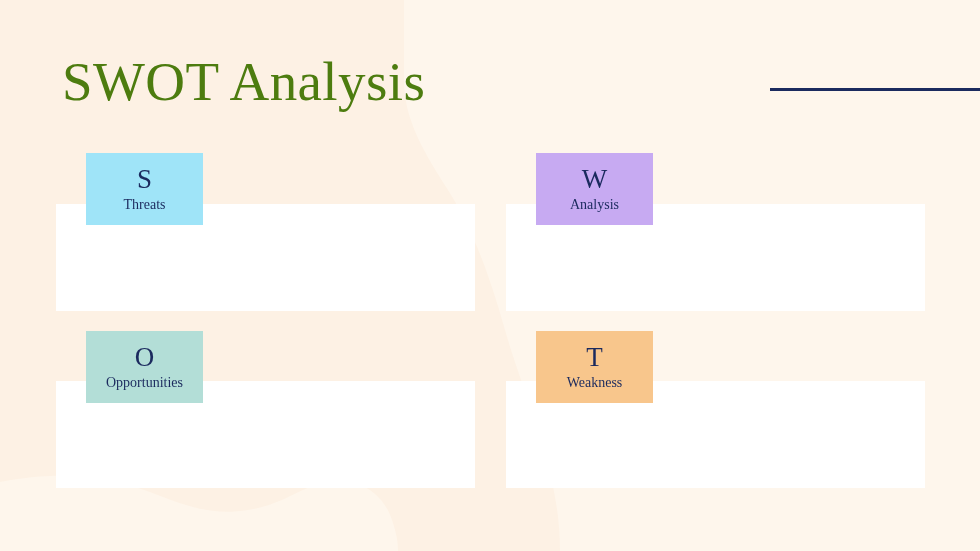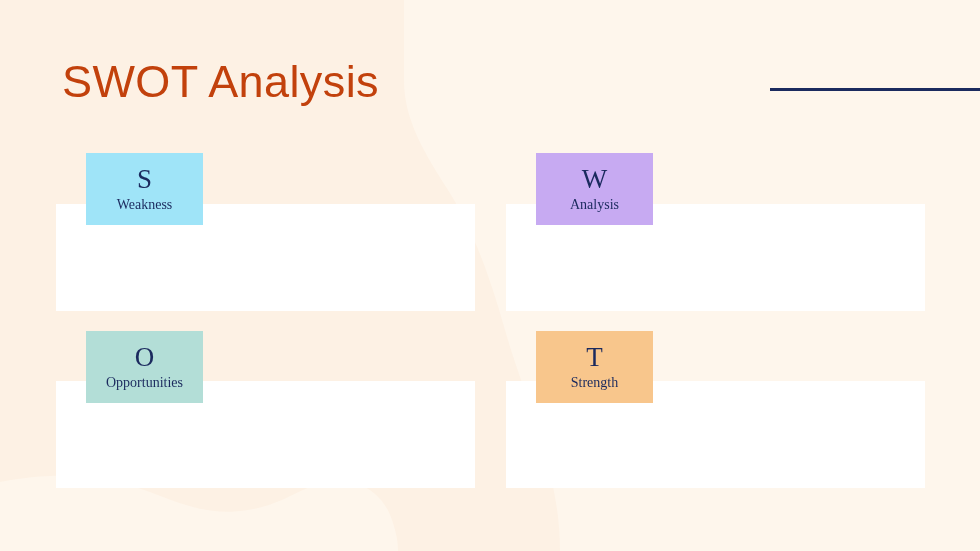--- a/index.html
+++ b/index.html
@@ -22,25 +22,25 @@
     inset: 0;
     width: 980px;
     height: 551px;
     pointer-events: none;
   }
   
   #page-title {
     position: absolute;
     left: 62px;
     top: 53px;
-    font-family: Liberation Sans, sans-serif;
-    font-size: 45px;
+    font-family: Liberation Serif, serif;
+    font-size: 55px;
     line-height: 58px;
     letter-spacing: 0.4px;
-    color: #c2410c;
+    color: #4d7c0f;
     white-space: nowrap;
   }
   
   #title-rule {
     position: absolute;
     left: 770px;
     top: 88px;
     width: 212px;
     height: 3px;
     background: #1b2a5e;
@@ -127,31 +127,31 @@
   <div class="panel panel-bl">
     <div class="panel-body"></div>
   </div>
 
   <div class="panel panel-br">
     <div class="panel-body"></div>
   </div>
 
   <div class="swot-card card-s">
     <div class="card-letter">S</div>
-    <div class="card-word">Weakness</div>
+    <div class="card-word">Threats</div>
   </div>
 
   <div class="swot-card card-w">
     <div class="card-letter">W</div>
     <div class="card-word">Analysis</div>
   </div>
 
   <div class="swot-card card-o">
     <div class="card-letter">O</div>
     <div class="card-word">Opportunities</div>
   </div>
 
   <div class="swot-card card-t">
     <div class="card-letter">T</div>
-    <div class="card-word">Strength</div>
+    <div class="card-word">Weakness</div>
   </div>
 
 </div>
 
 </body></html>

